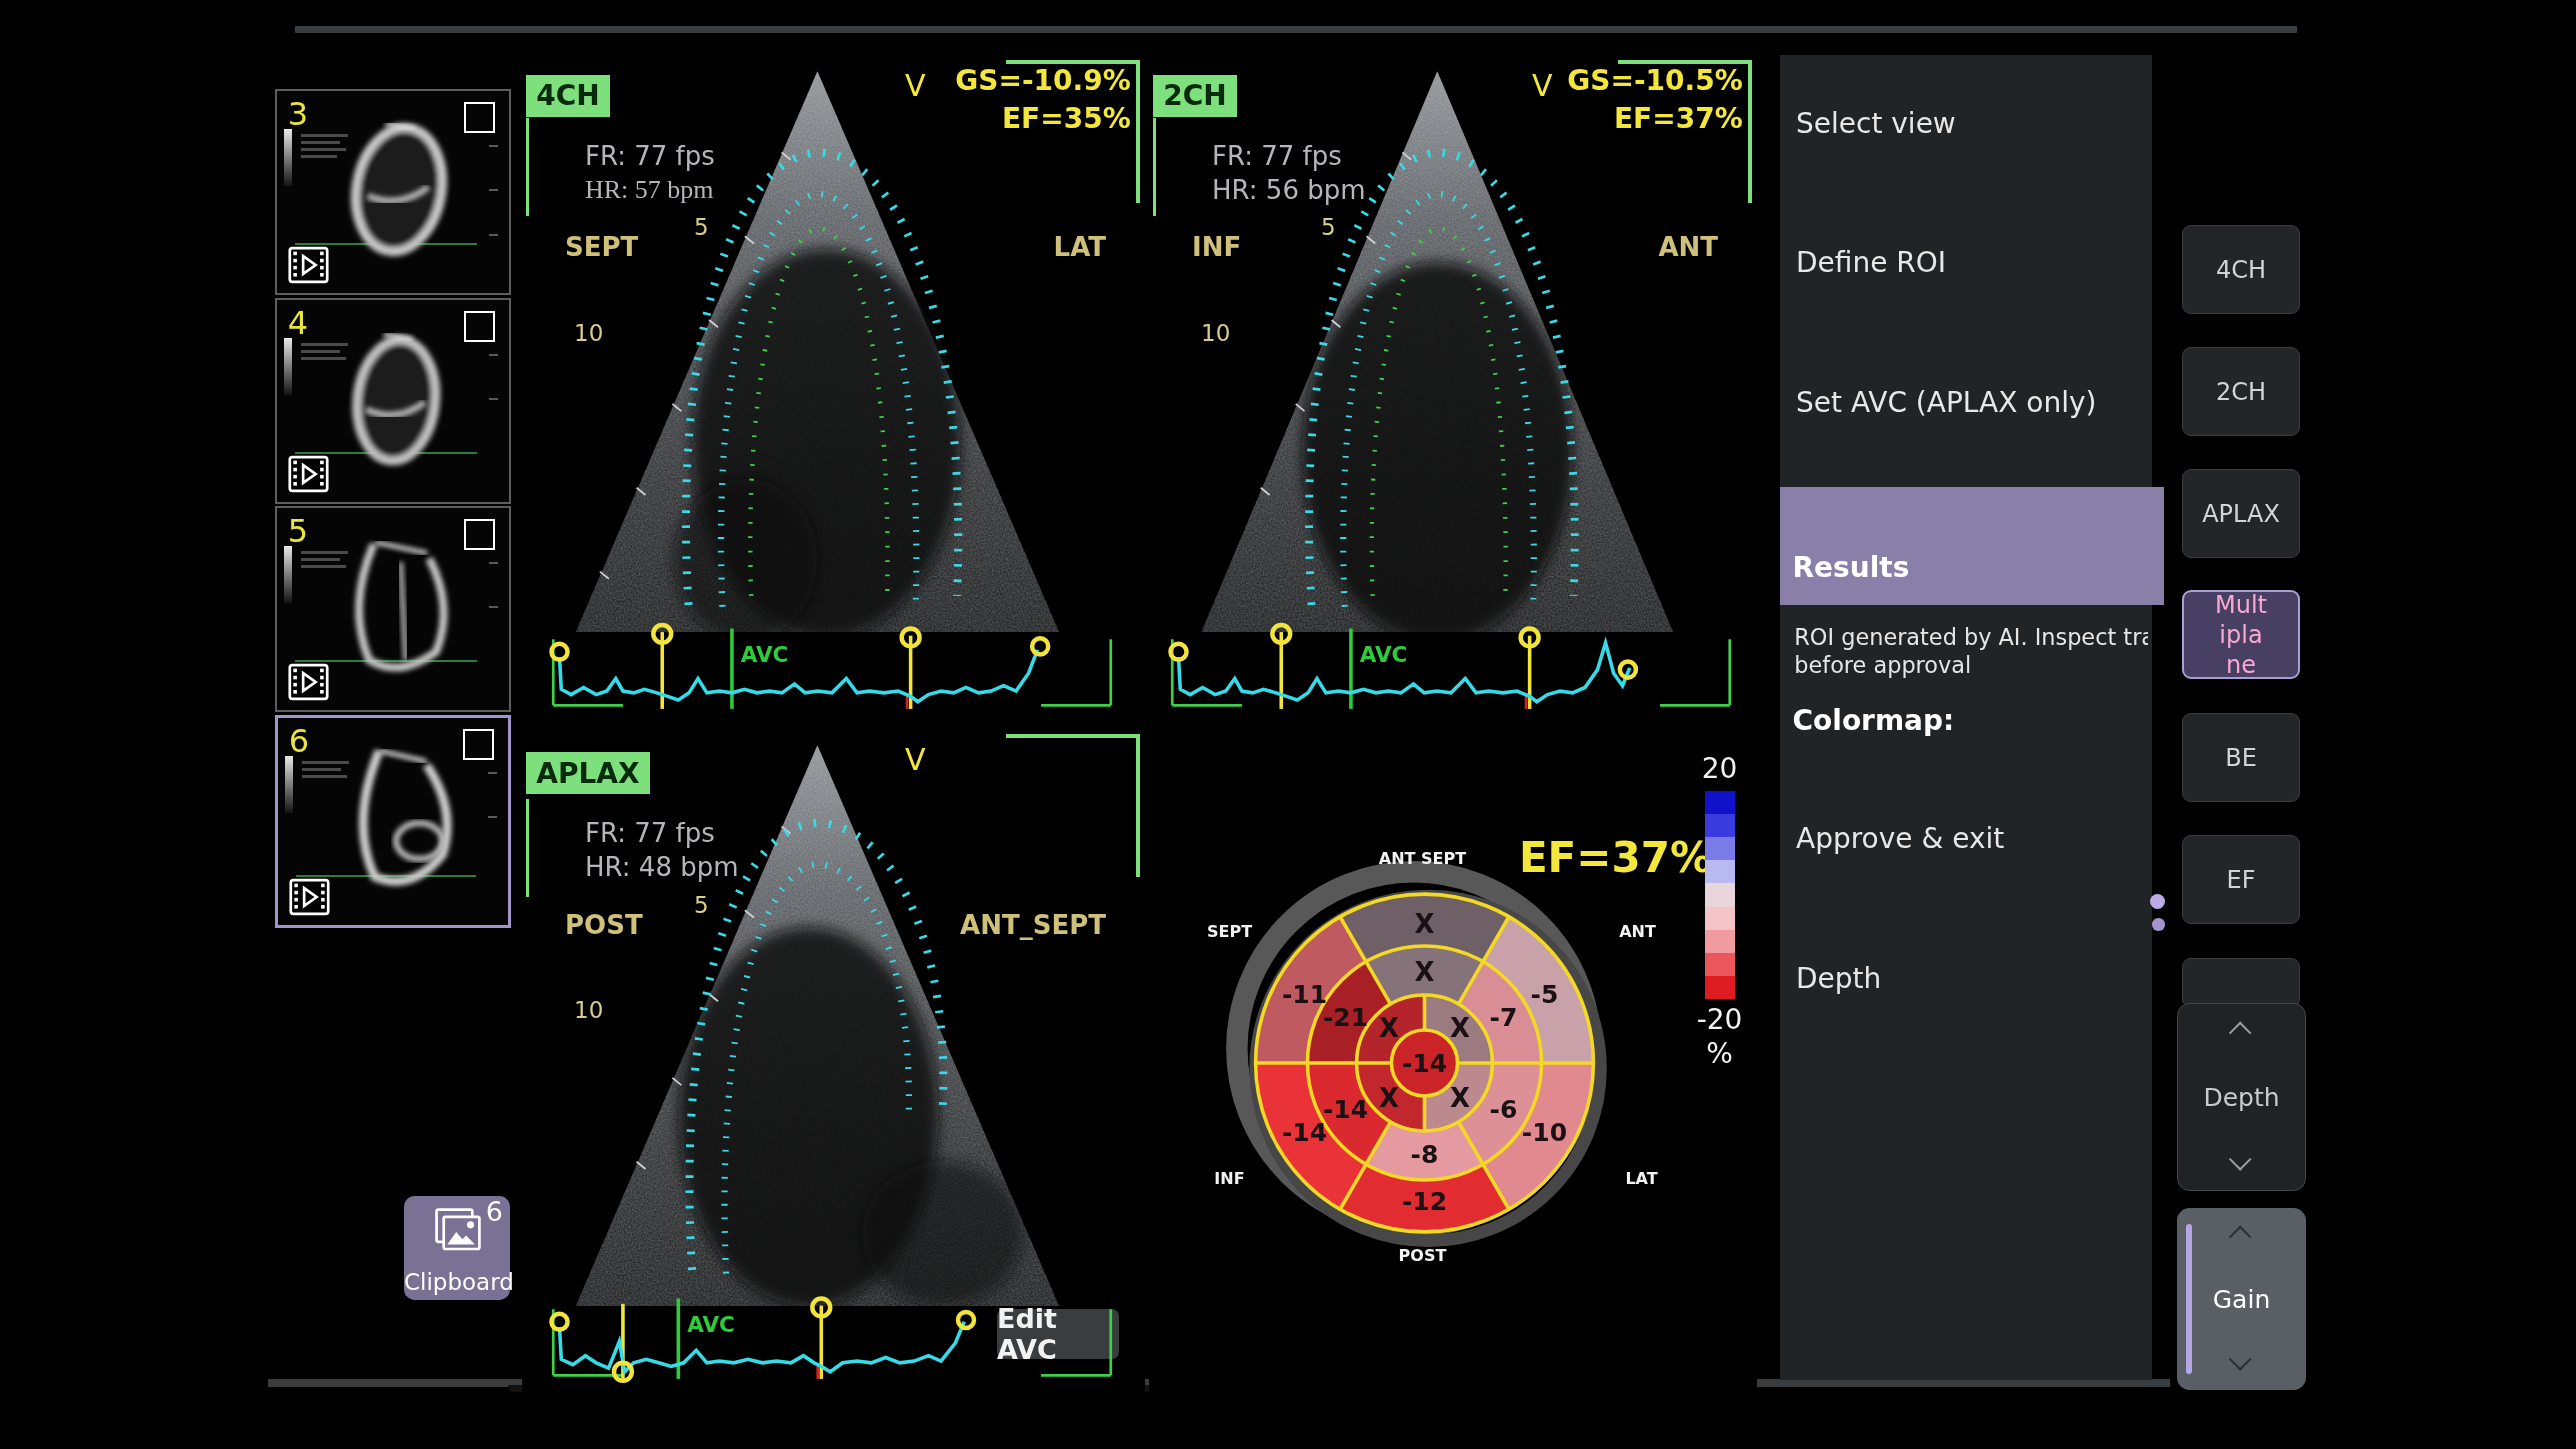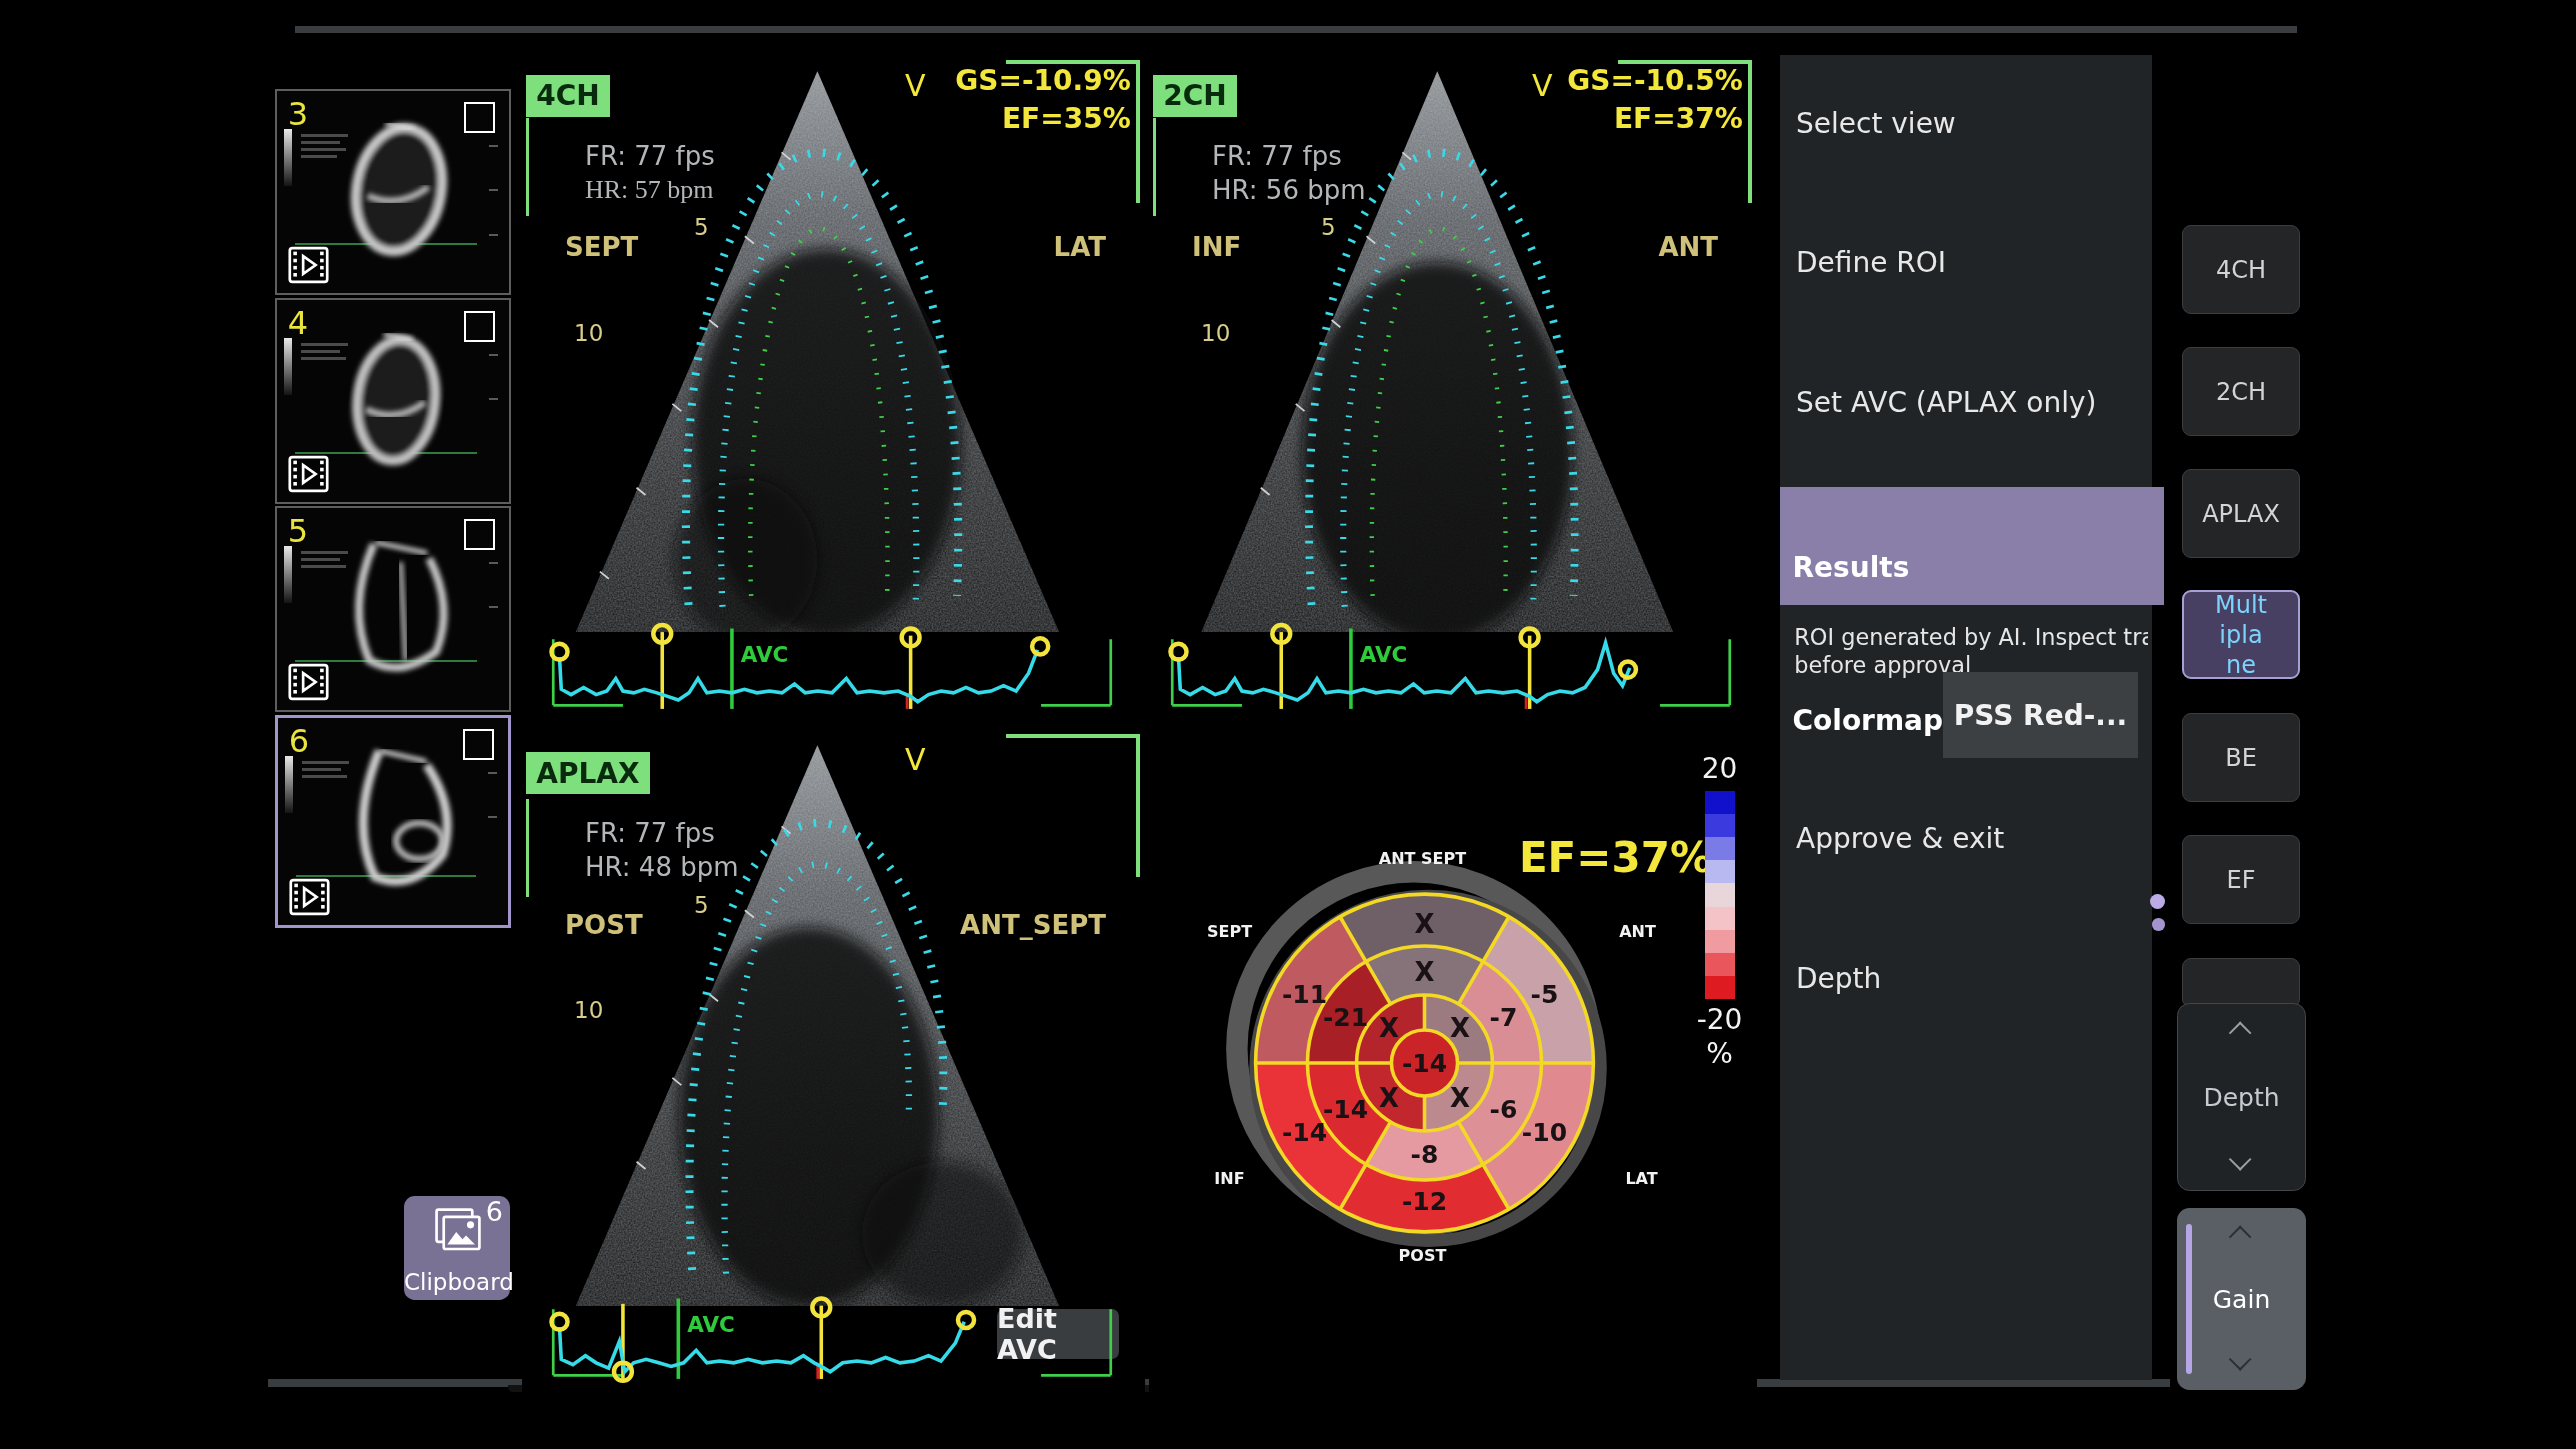--- a/index.html
+++ b/index.html
@@ -57,21 +57,21 @@
   .note{left:14.3px;color:#e6e6e6;font-size:22.4px;width:354px;white-space:nowrap;overflow:hidden;}
   .cmap-lbl{left:12.5px;top:649px;color:#fff;font-size:28px;font-weight:bold;}
   .cmap-dd{left:163px;top:617px;width:195px;height:86px;background:#3c4043;color:#f2f2f2;
            font-size:28px;font-weight:bold;display:flex;align-items:center;justify-content:center;}
   .pdot{border-radius:50%;background:#bcabe6;}
 
   
   .vbtn{left:2182px;width:118px;height:89px;background:#232527;border:1.8px solid #3b3e41;border-radius:9px;
         color:#d4d4d4;font-size:24px;display:flex;align-items:center;justify-content:center;box-sizing:border-box;
         text-align:center;}
-  .vbtn.sel{background:#474063;border:2.7px solid #a89fd3;color:#7dd3fc;overflow-wrap:anywhere;padding:0 30px;line-height:30px;}
+  .vbtn.sel{background:#474063;border:2.7px solid #a89fd3;color:#f9a8d4;overflow-wrap:anywhere;padding:0 30px;line-height:30px;}
   .knob{left:2177px;width:129px;box-sizing:border-box;border-radius:12.5px;display:flex;flex-direction:column;
         align-items:center;justify-content:space-between;padding:14.3px 0;}
   .knob-depth{top:1003px;height:188px;background:#202325;border:1.8px solid #43474a;color:#c6cbd0;}
   .knob-gain{top:1208px;height:182px;background:#5a5f66;color:#fff;}
   .knob-label{font-size:25px;}
   .chev{width:27px;height:27px;position:relative;}
   .chev:before{content:"";position:absolute;left:3.6px;top:7.2px;width:14.3px;height:14.3px;border:2.7px solid currentColor;
                border-right:none;border-bottom:none;transform:rotate(45deg);}
   .chev.down:before{transform:rotate(225deg);top:1.8px;}
   .depth-chev{color:#9aa0a5;}
@@ -446,23 +446,20 @@
   <div class="abs menu">
     <span class="abs menu-item" style="top:52px;">Select view</span>
     <span class="abs menu-item" style="top:191px;">Define ROI</span>
     <span class="abs menu-item" style="top:331px;">Set AVC (APLAX only)</span>
     <div class="abs results">
       <span class="abs results-lbl">Results</span>
     </div>
     <span class="abs note" style="top:569px;">ROI generated by AI. Inspect tra</span>
     <span class="abs note" style="top:597px;">before approval</span>
     <span class="abs cmap-lbl">Colormap:</span>
-    <div class="abs cmap-dd">
-      <span>PSS Red-...</span>
-    </div>
     <span class="abs menu-item" style="top:767px;">Approve &amp; exit</span>
     <span class="abs menu-item" style="top:907px;">Depth</span>
   </div>
   <span class="abs pdot" style="left:2150px;top:894px;width:15px;height:15px;"></span>
   <span class="abs pdot" style="left:2152px;top:918px;width:12.5px;height:12.5px;background:#a393cf;"></span>
 
   <div class="abs vbtn" style="top:225px;">4CH</div>
   <div class="abs vbtn" style="top:347px;">2CH</div>
   <div class="abs vbtn" style="top:469px;">APLAX</div>
   <div class="abs vbtn sel" style="top:590px;">Multiplane</div>

